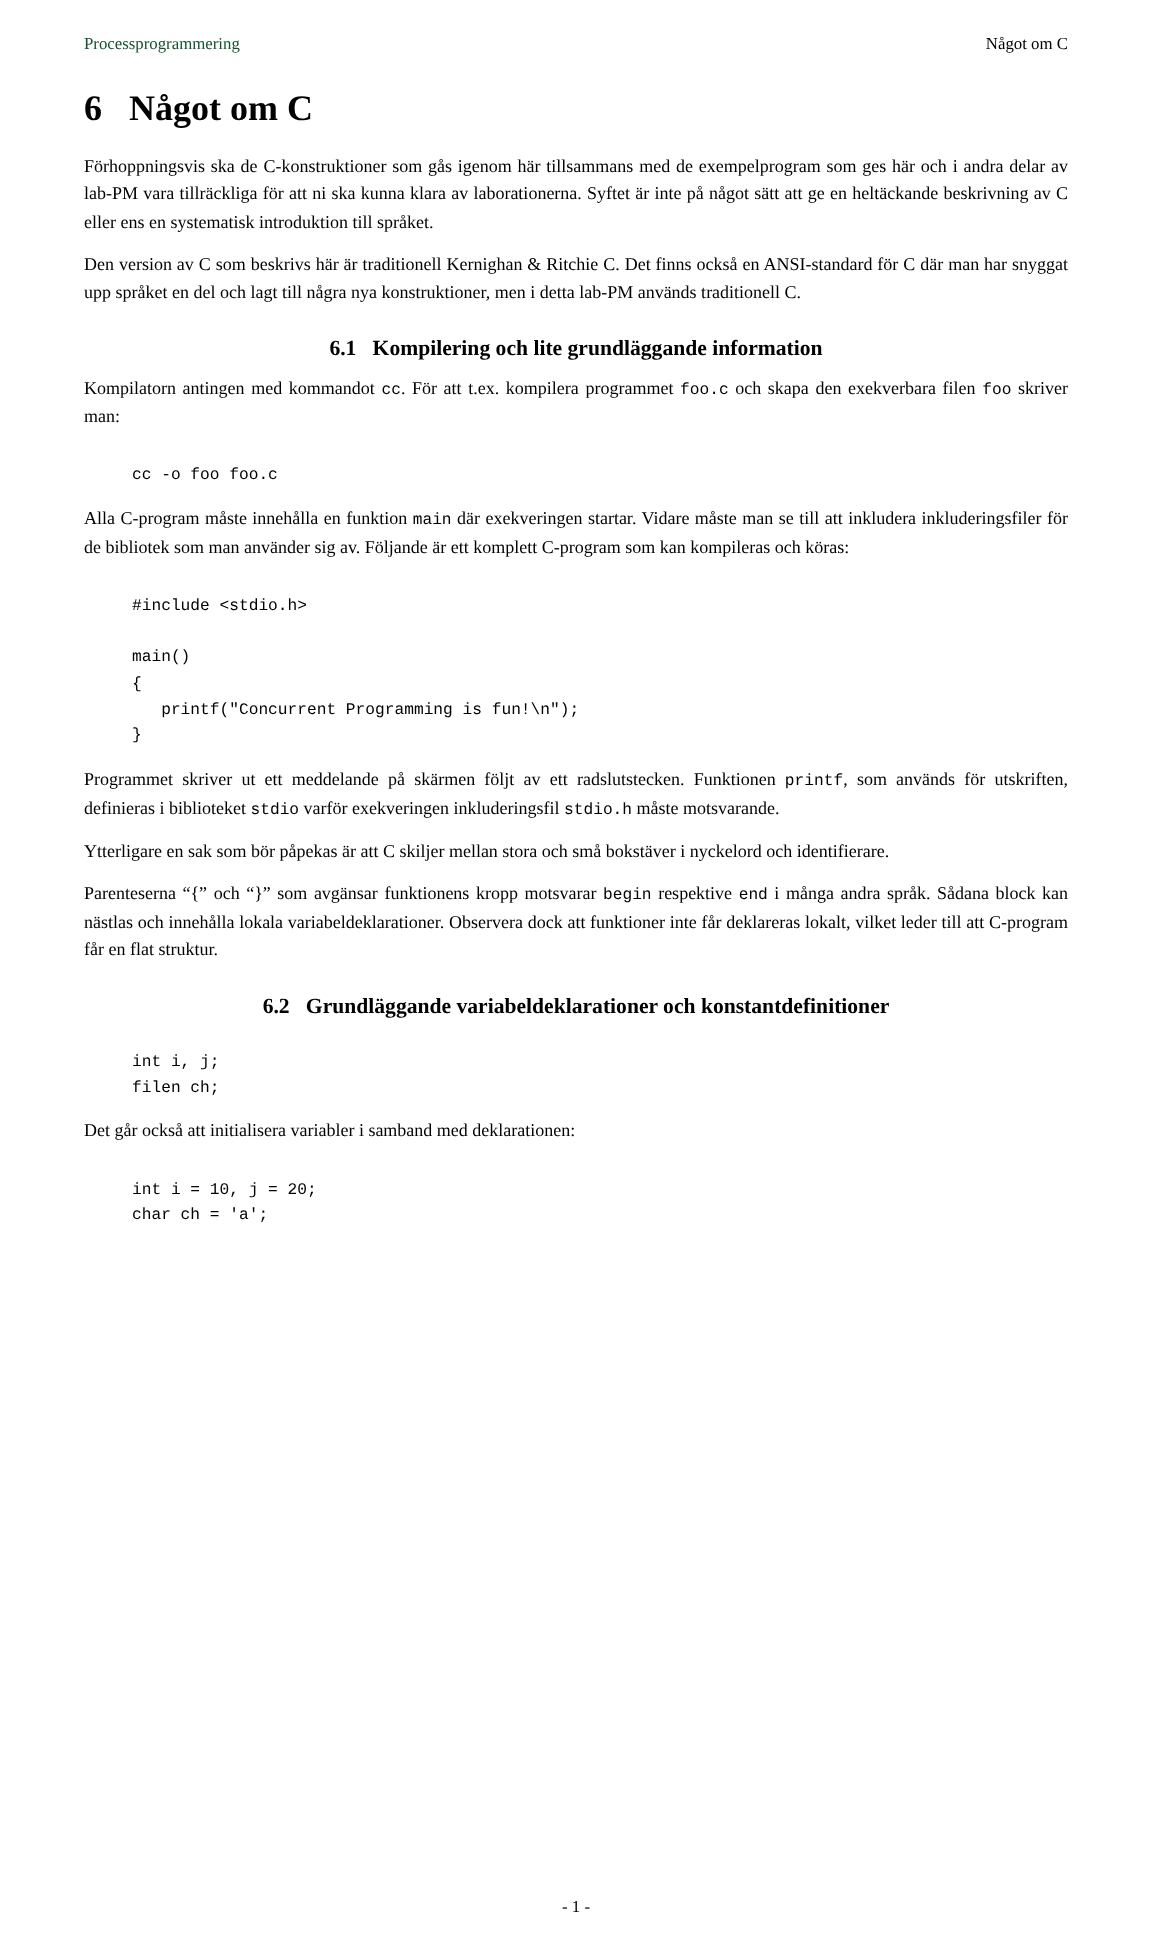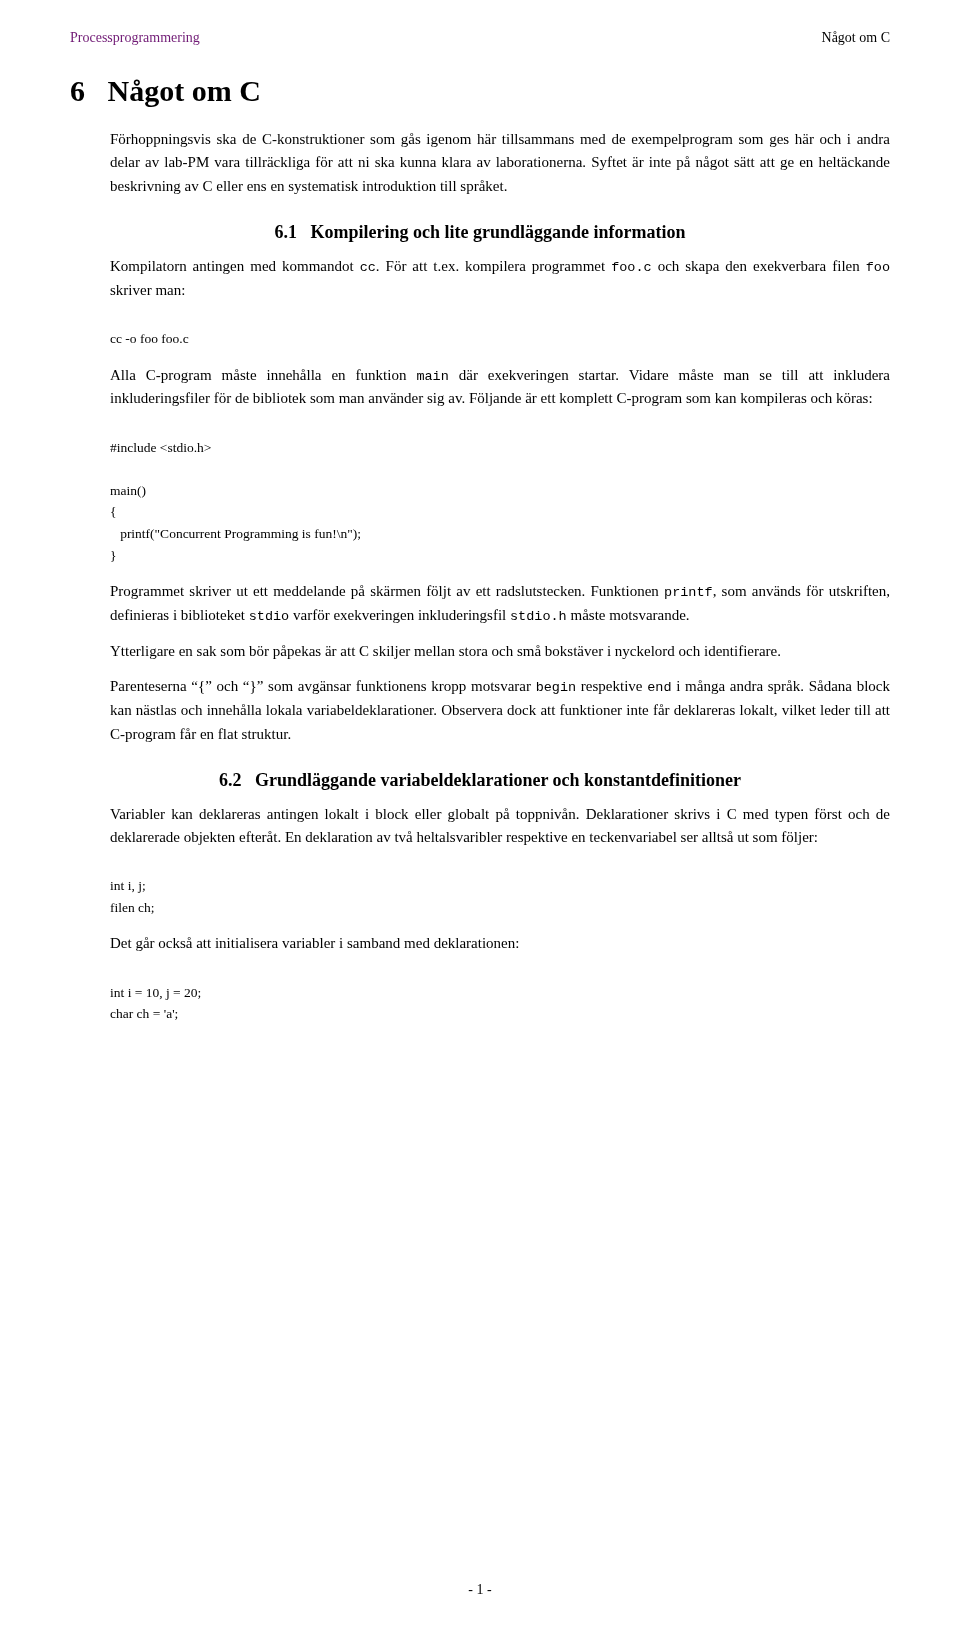--- a/index.html
+++ b/index.html
@@ -28,21 +28,21 @@
     .header {
       display: flex;
       justify-content: space-between;
       align-items: flex-start;
       margin-bottom: 28px;
       border-bottom: none;
     }
 
     .header-left {
       font-size: 14px;
-      color: #701a75;
+      color: #14532d;
     }
 
     .header-right {
       font-size: 14px;
       color: #000;
     }
 
     h1.chapter-title {
       font-size: 30px;
       font-weight: bold;
@@ -52,33 +52,32 @@
     .chapter-number {
       font-size: 30px;
       font-weight: bold;
     }
 
     p {
       font-size: 15px;
       line-height: 1.55;
       margin-bottom: 12px;
       text-align: justify;
-      margin-left: 40px;
     }
 
     h2.section-title {
       font-size: 18px;
       font-weight: bold;
       margin-top: 24px;
       margin-bottom: 12px;
       text-align: center;
     }
 
     .code-block {
-      font-family: Liberation Serif, serif;
+      font-family: Liberation Mono, monospace;
       font-size: 13.5px;
       line-height: 1.6;
       margin: 26px 0 14px 40px;
       white-space: pre;
     }
 
     .inline-code {
       font-family: "Courier New", Courier, monospace;
       font-size: 13.5px;
     }
@@ -103,20 +102,21 @@
   </div>
 
   <h1 class="chapter-title">
     <span class="chapter-number">6</span>
     &nbsp;
     <span>Något om C</span>
   </h1>
 
   <p>Förhoppningsvis ska de C-konstruktioner som gås igenom här tillsammans med de exempelprogram som ges här och i andra delar av lab-PM vara tillräckliga för att ni ska kunna klara av laborationerna. Syftet är inte på något sätt att ge en heltäckande beskrivning av C eller ens en systematisk introduktion till språket.</p>
 
+  <p>Den version av C som beskrivs här är traditionell Kernighan &amp; Ritchie C. Det finns också en ANSI-standard för C där man har snyggat upp språket en del och lagt till några nya konstruktioner, men i detta lab-PM används traditionell C.</p>
 
   <h2 class="section-title">
     <span>6.1</span>
     &nbsp;
     <span>Kompilering och lite grundläggande information</span>
   </h2>
 
   <p>
     <span>Kompilatorn antingen med kommandot </span><span class="inline-code">cc</span><span>. För att t.ex. kompilera programmet </span><span class="inline-code">foo.c</span><span> och skapa den exekverbara filen </span><span class="inline-code">foo</span><span> skriver man:</span>
   </p>
@@ -143,21 +143,20 @@
   <p>
     Parenteserna “{” och “}” som avgänsar funktionens kropp motsvarar <span class="inline-code">begin</span> respektive <span class="inline-code">end</span> i många andra språk. Sådana block kan nästlas och innehålla lokala variabeldeklarationer. Observera dock att funktioner inte får deklareras lokalt, vilket leder till att C-program får en flat struktur.
   </p>
 
   <h2 class="section-title">
     <span>6.2</span>
     &nbsp;
     <span>Grundläggande variabeldeklarationer och konstantdefinitioner</span>
   </h2>
 
-  <p>Variabler kan deklareras antingen lokalt i block eller globalt på toppnivån. Deklarationer skrivs i C med typen först och de deklarerade objekten efteråt. En deklaration av två heltalsvaribler respektive en teckenvariabel ser alltså ut som följer:</p>
 
   <div class="code-block">int i, j;
 filen ch;</div>
 
   <p>Det går också att initialisera variabler i samband med deklarationen:</p>
 
   <div class="code-block">int i = 10, j = 20;
 char ch = 'a';</div>
 
   <div class="footer">

